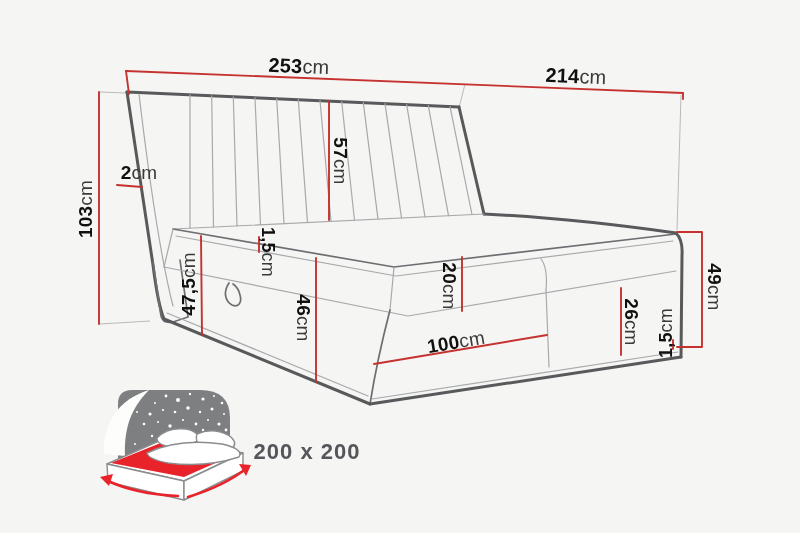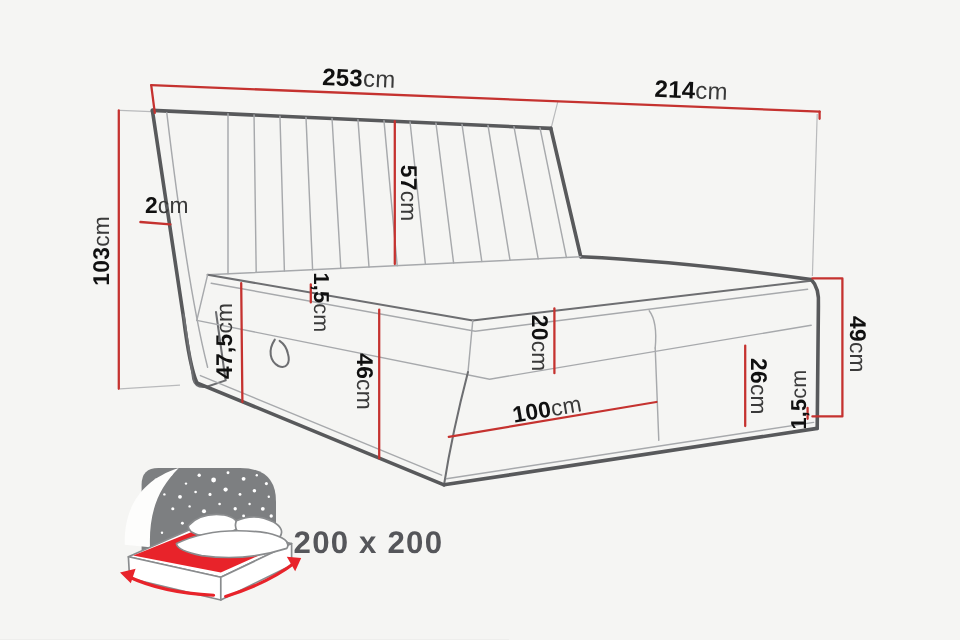--- a/index.html
+++ b/index.html
@@ -9,21 +9,21 @@
   .thick{stroke:#58595b;stroke-width:3;fill:none;stroke-linecap:round;stroke-linejoin:round}
   .med{stroke:#6d6e71;stroke-width:1.7;fill:none;stroke-linecap:round}
   .thin{stroke:#a7a9ac;stroke-width:1.2;fill:none;stroke-linecap:round}
   .ext{stroke:#b9babc;stroke-width:1;fill:none}
   .red{stroke:#c5322f;stroke-width:1.9;fill:none;stroke-linecap:round}
   .dim{position:absolute;white-space:nowrap;transform:translate(-50%,-50%) rotate(var(--r,0deg));
        font-size:19px;letter-spacing:.2px;line-height:1;}
   .dim .num{font-weight:700;color:#101010;}
   .dim .unit{font-weight:400;color:#3a3a3a;}
   .dim.big{font-size:20px;}
-  .badge{position:absolute;transform:translate(-50%,-50%);font-size:26px;font-weight:700;
+  .badge{position:absolute;transform:translate(-50%,-50%);font-size:22px;font-weight:700;
          color:#55565a;letter-spacing:1px;}
 </style>
 </head>
 <body>
 
 <div id="stage">
 
   <svg width="800" height="533" viewBox="0 0 800 533">
 
     <g class="ext">

